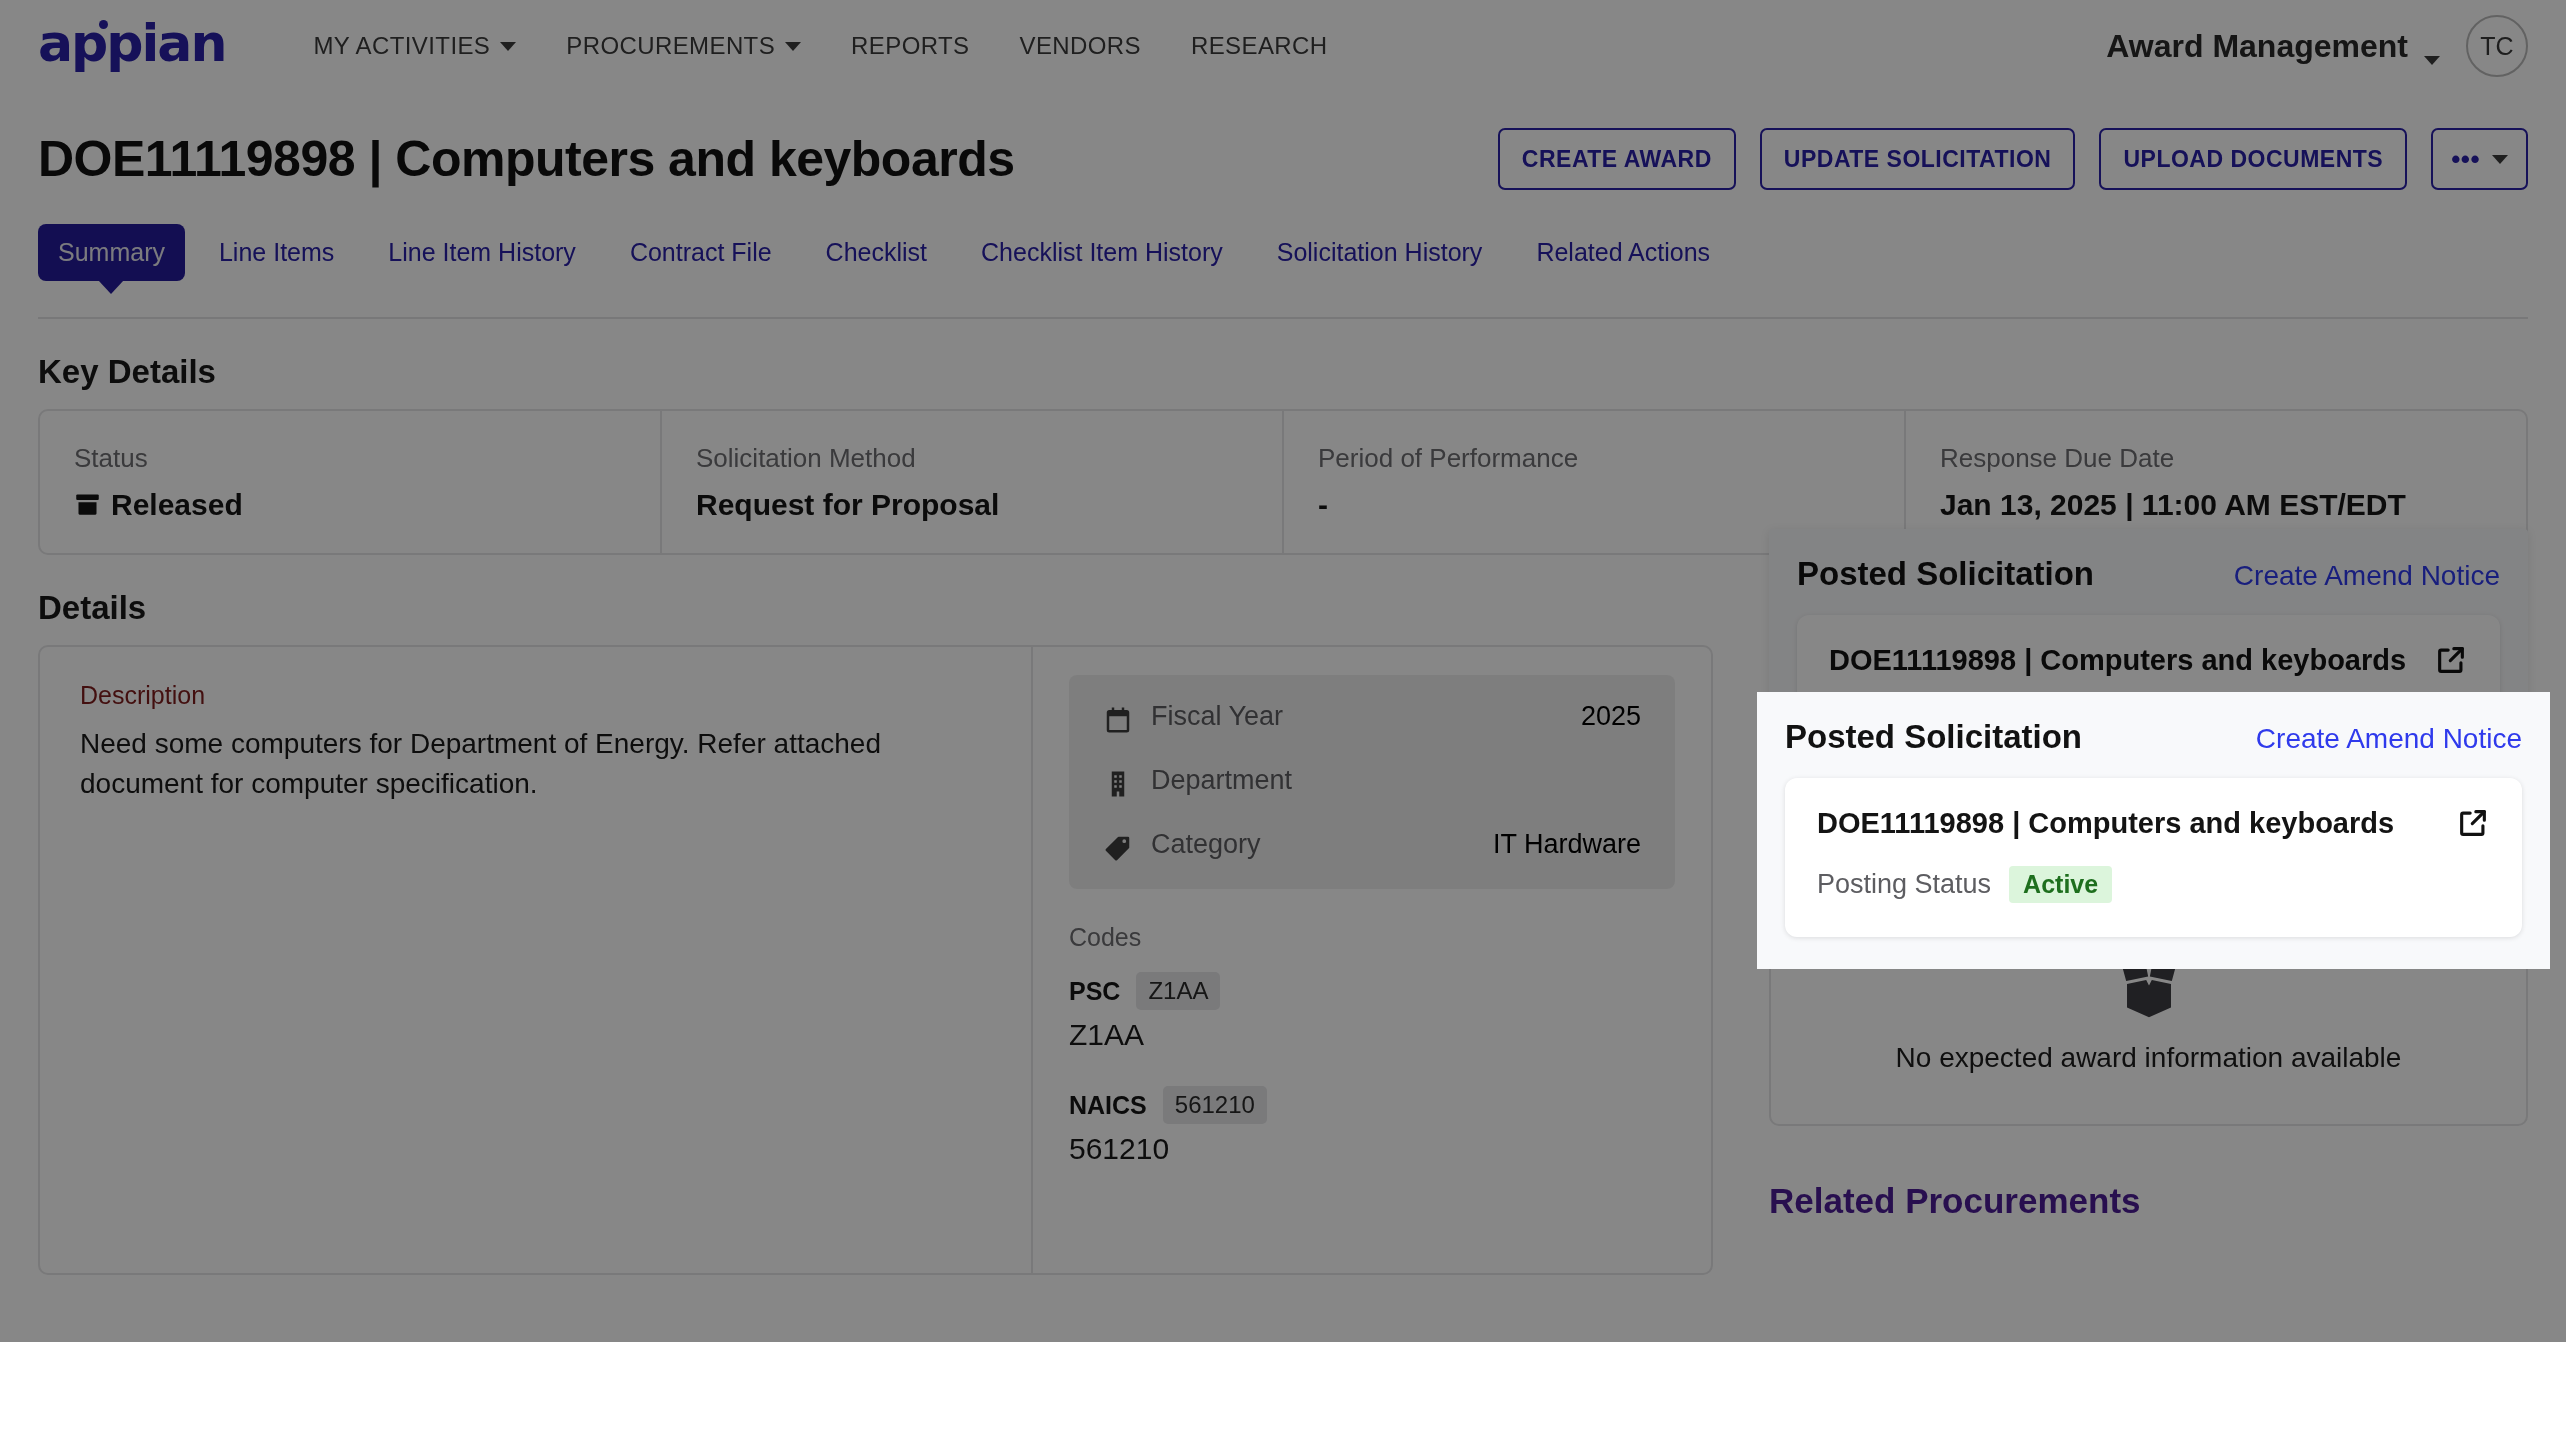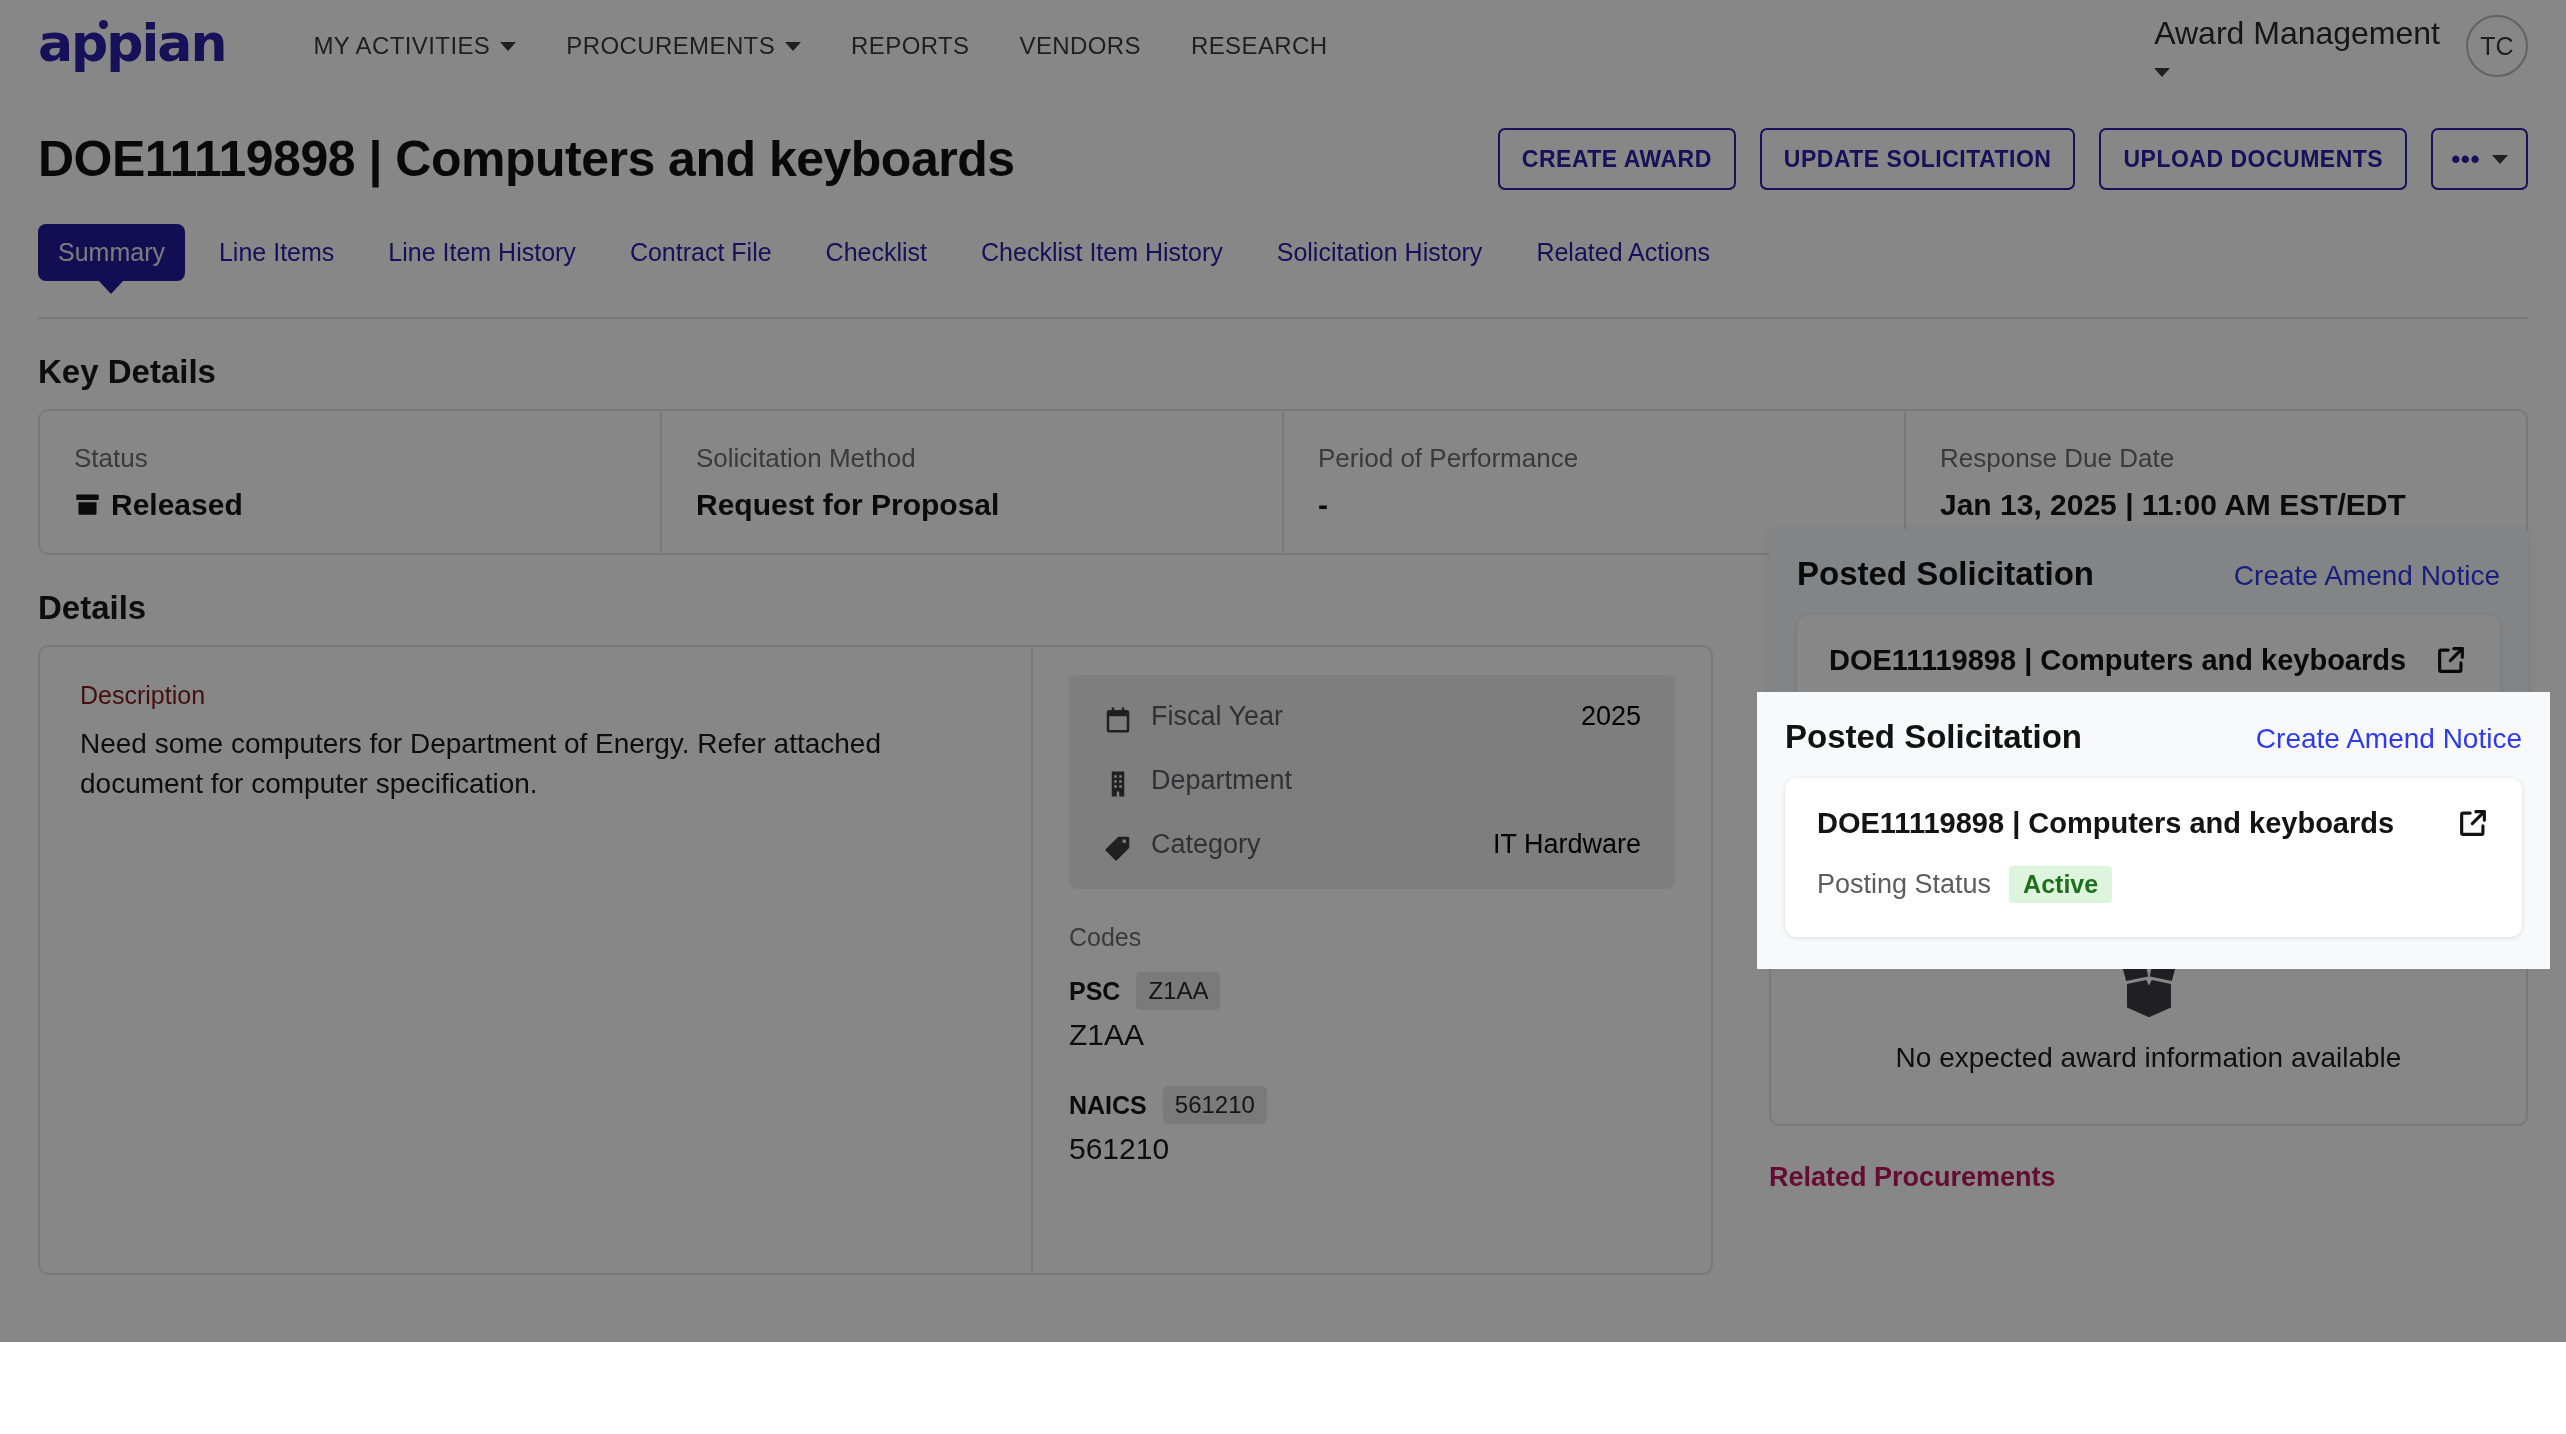--- a/index.html
+++ b/index.html
@@ -53,22 +53,22 @@
   .nav { display: flex; align-items: center; margin-left: 88px; gap: 50px; }
   .nav-item {
     font-size: 24px; color: #3c3c3c; letter-spacing: .4px;
     display: flex; align-items: center; gap: 10px; cursor: pointer;
     white-space: nowrap;
   }
   .caret { width: 0; height: 0; border-left: 8px solid transparent;
            border-right: 8px solid transparent; border-top: 9px solid #3c3c3c; }
   .topbar-right { margin-left: auto; display: flex; align-items: center; gap: 26px; }
   .app-name {
-    font-size: 32px; font-weight: 400; color: #2b2b2b;
-    display: flex; align-items: flex-start; gap: 16px; cursor: pointer; white-space: nowrap; flex-direction: column;
+    font-size: 32px; font-weight: 700; color: #2b2b2b;
+    display: flex; align-items: flex-end; gap: 16px; cursor: pointer; white-space: nowrap;
   }
   .avatar {
     width: 62px; height: 62px; border-radius: 50%; border: 2px solid #b9b9b9;
     display: flex; align-items: center; justify-content: center;
     font-size: 25px; color: #3a3a3a; font-weight: 500; cursor: pointer;
   }
 
   
   .content { padding: 0 38px; }
   .title-row { display: flex; align-items: center; margin-top: 36px; }
@@ -169,21 +169,21 @@
                  padding: 4px 14px; border-radius: 4px; }
 
   .award-title { font-size: 33px; font-weight: 700; color: #121212; margin: 44px 0 20px; }
   .award-box {
     border: 2px solid #e4e4e6; border-radius: 10px; height: 220px;
     display: flex; flex-direction: column; align-items: center; justify-content: center; gap: 22px;
   }
   .award-box svg { width: 70px; height: 62px; fill: #3d3d42; display:block; }
   .award-empty { font-size: 28px; color: #1d1d1d; }
 
-  .related-title { font-size: 27px; font-weight: 700; color: #be185d; margin-top: 36px; }
+  .related-title { font-size: 35px; font-weight: 700; color: #4c1d95; margin-top: 55px; }
 </style>
 </head>
 <body>
 
 <div id="page">
 
   <div id="app">
 
     <div class="topbar">
       <div class="logo">

